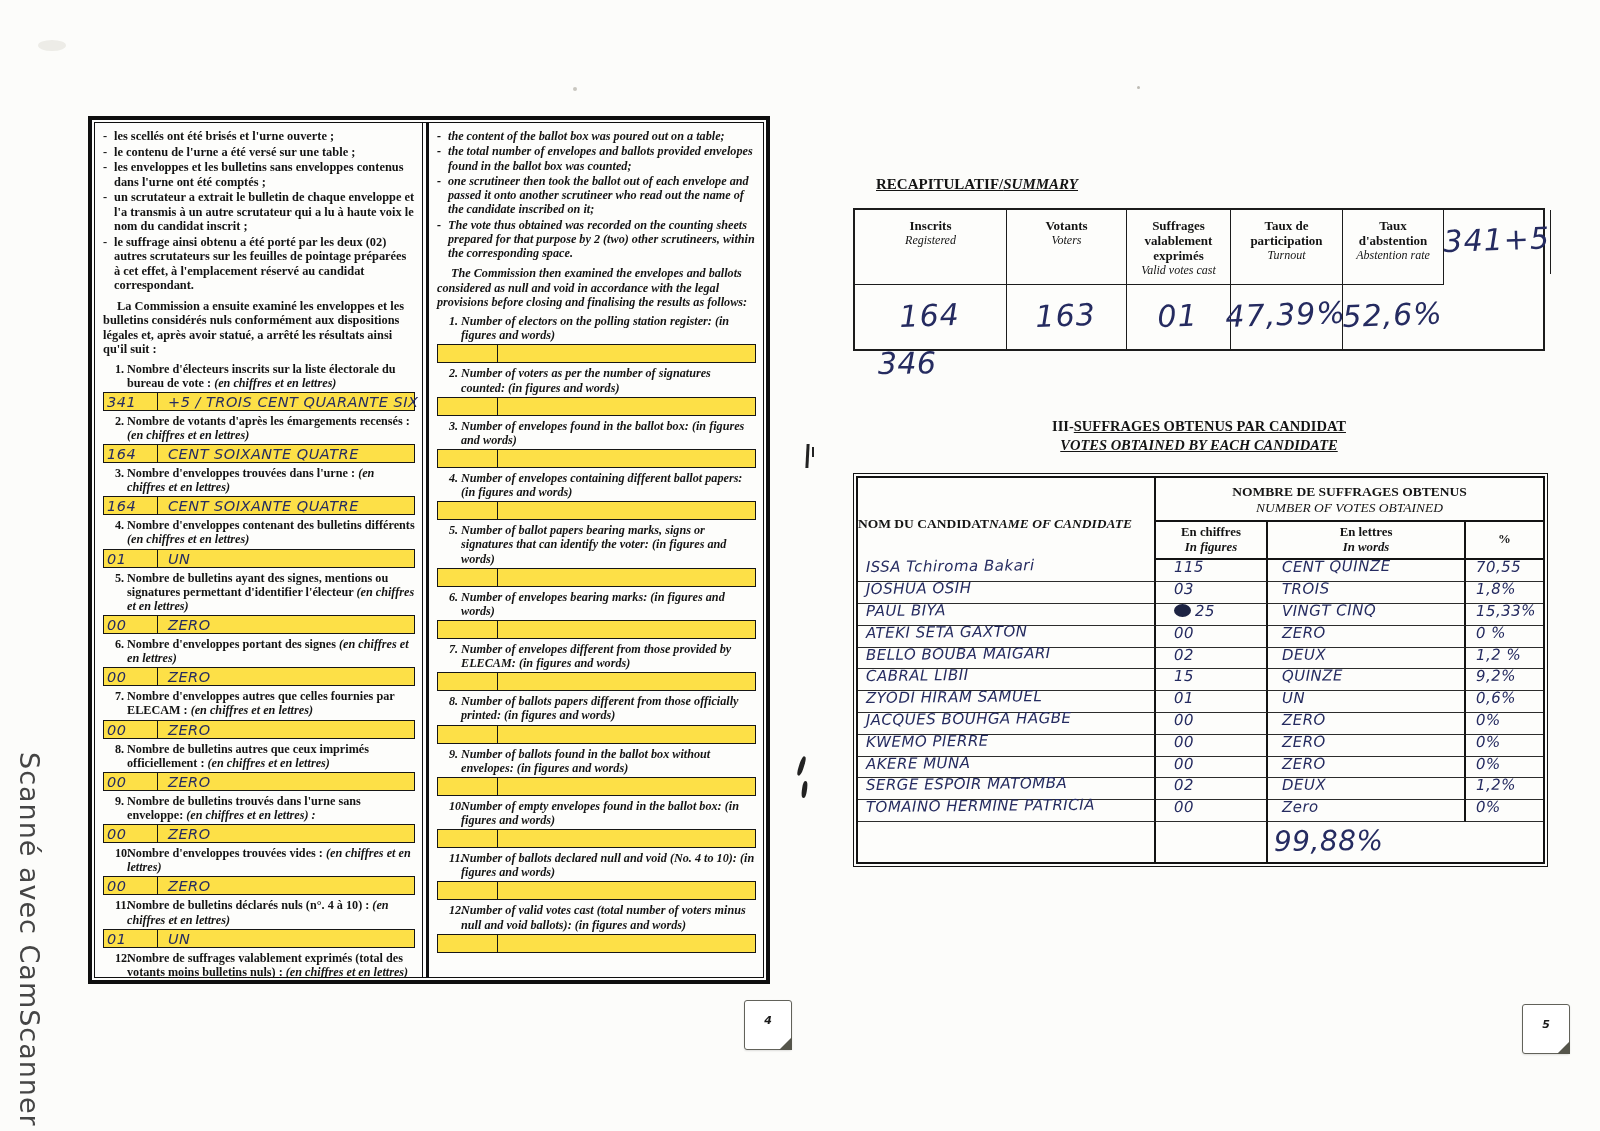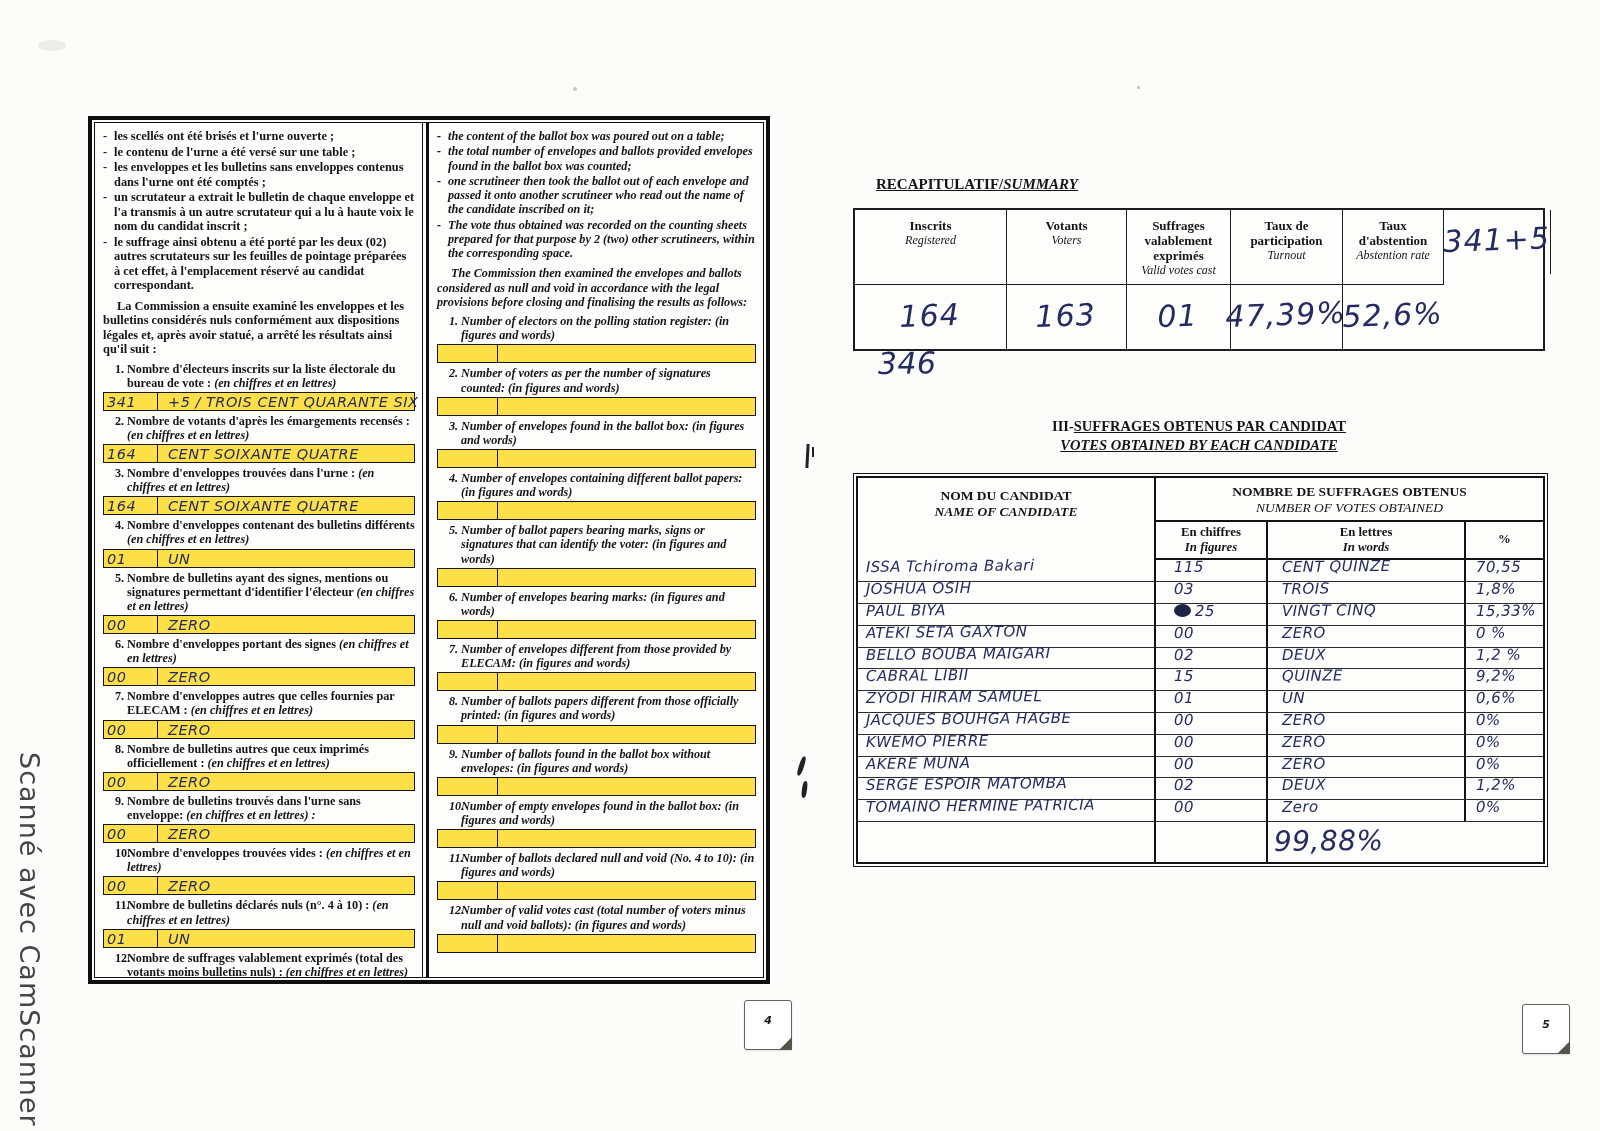--- a/index.html
+++ b/index.html
@@ -64,21 +64,21 @@
 
   .sec-title{position:absolute;left:853px;top:417px;width:692px;text-align:center;
              font-size:14.5px;font-weight:bold;line-height:1.3;}
   .sec-title .u{text-decoration:underline;}
   .sec-title .en{font-style:italic;text-decoration:underline;display:block;}
 
   .cand-table{position:absolute;left:856px;top:476px;width:689px;background:#fdfdfb;
               border:2.5px solid #131313;outline:1.2px solid #131313;outline-offset:2px;
               box-sizing:border-box;}
   .ct-grid{display:grid;grid-template-columns:298px 112px 198px 1fr;}
-  .ct-nameh{grid-row:1 / span 2;border-right:2.5px solid #131313;display:flex;flex-direction:column;
+  .ct-nameh{grid-row:1 / span 2;border-right:2.5px solid #131313;display:flex;flex-direction:row;
             justify-content:flex-start;align-items:center;padding-top:10px;font-size:13.5px;}
   .ct-nameh .fr{font-weight:bold;}
   .ct-nameh .en{font-style:italic;font-weight:bold;}
   .ct-votesh{grid-column:2 / span 3;text-align:center;border-bottom:2px solid #131313;
              padding:6px 2px 4px 2px;font-size:13.5px;}
   .ct-votesh .fr{font-weight:bold;display:block;}
   .ct-votesh .en{font-style:italic;font-weight:normal;display:block;}
   .ct-sub{text-align:center;font-size:12.8px;border-right:2px solid #131313;border-bottom:2.4px solid #131313;
           padding:3px 0 4px 0;line-height:1.15;}
   .ct-sub:last-of-type,.pct-col{border-right:none;}

